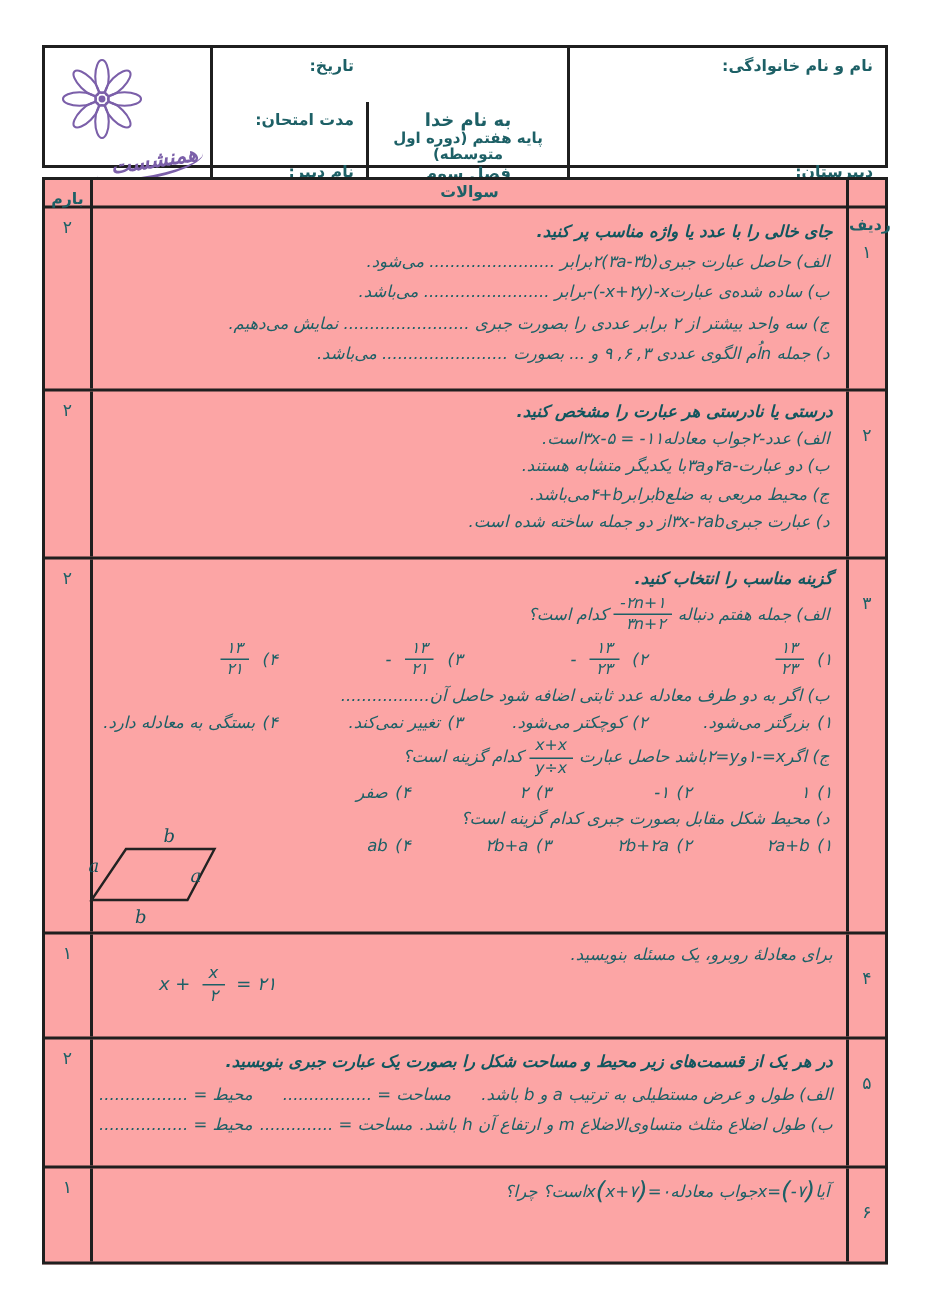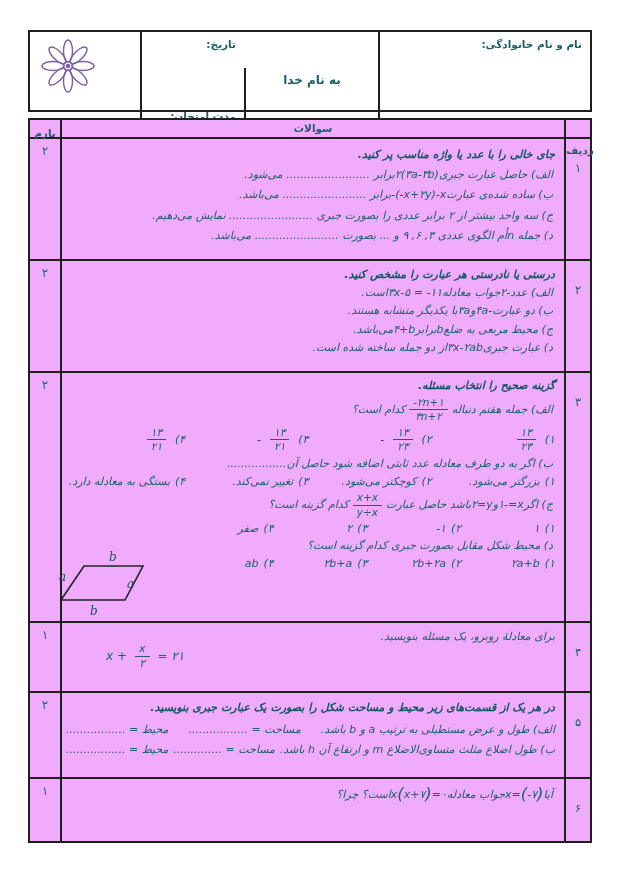--- a/index.html
+++ b/index.html
@@ -2,31 +2,31 @@
 <html lang="fa"><head>
 <meta charset="utf-8">
 <style>
   html,body{margin:0;padding:0;background:#fff;}
   .sheet{position:relative;width:620px;height:877px;background:#ffffff;overflow:hidden;
          font-family:"DejaVu Sans",sans-serif;color:#1d6066;}
   
   .htable{position:absolute;left:28px;top:30px;width:564px;height:82px;border:2px solid #1f1f1f;
           display:grid;grid-template-columns:110px 104px 134px 1fr;box-sizing:border-box;}
   .hcell{position:relative;box-sizing:border-box;font-size:10.5px;font-weight:bold;}
-  .hcell+.hcell{border-left:2px solid #1f1f1f;gap:36px;}
+  .hcell+.hcell{border-left:2px solid #1f1f1f;}
   .hcell.info,.hcell.name{direction:rtl;display:flex;flex-direction:column;justify-content:space-between;padding:6px 8px;}
   .hcell.center{direction:rtl;display:flex;flex-direction:column;justify-content:space-between;align-items:center;padding:5px 4px;text-align:center;margin-top:36px;}
   .basmala{font-size:12px;}
   .grade{font-size:10px;}
   .chapter{font-size:11px;}
   .hcell.logo{overflow:hidden;}
   .sig{position:absolute;right:4px;bottom:8px;font-size:14px;color:#7b5fa9;font-style:italic;font-weight:bold;
        transform:rotate(-9deg);border-bottom:2px solid #7b5fa9;border-radius:0 0 60% 40%;padding:0 4px 1px 10px;}
   
-  .qtable{position:absolute;left:28px;top:118px;width:564px;border:2px solid #1f1f1f;box-sizing:border-box;background:#f0abfc;}
+  .qtable{position:absolute;left:28px;top:118px;width:564px;border:2px solid #1f1f1f;box-sizing:border-box;background:#fca5a5;}
   .qhead,.qrow{display:grid;grid-template-columns:32px 1fr 26px;}
   .qhead{height:17px;border-bottom:2px solid #1f1f1f;}
   .qhead .cell{font-weight:bold;font-size:10.5px;text-align:center;line-height:16px;}
   .qrow{border-bottom:2px solid #1f1f1f;}
   #qrows .qrow:last-child{border-bottom:none;}
   #qrows .qrow:nth-child(1){height:120px;}
   #qrows .qrow:nth-child(2){height:110px;}
   #qrows .qrow:nth-child(3){height:248px;}
   #qrows .qrow:nth-child(4){height:68px;}
   #qrows .qrow:nth-child(5){height:84px;}
@@ -38,21 +38,21 @@
   
   .line{font-size:11px;line-height:1.45;margin:4px 0;}
   .q1 .line{margin:4.5px 0;}
   .q2 .line{margin:2.5px 0;}
   .q3 .line{margin:2px 0;}
   .title{font-weight:bold;color:#11565e;}
   .line>*{margin:0 2px;}
   .t{white-space:pre-wrap;}
   .m{direction:ltr;unicode-bidi:bidi-override;display:inline-block;white-space:pre;}
   .bp{font-size:150%;font-weight:400;vertical-align:-6%;line-height:1;}
-  .frac{display:inline-flex;flex-direction:column;direction:ltr;text-align:center;vertical-align:middle;
+  .frac{display:inline-flex;flex-direction:column;direction:ltr;text-align:right;vertical-align:middle;
         font-size:10.5px;line-height:1.25;margin:0 4px;}
   .fnum{border-bottom:1.3px solid currentColor;padding:0 4px;unicode-bidi:bidi-override;direction:ltr;}
   .fden{padding:0 4px;unicode-bidi:bidi-override;direction:ltr;}
   .opts{display:grid;grid-template-columns:repeat(4,1fr);direction:rtl;margin:3px 0;font-size:11px;align-items:center;}
   .opts.indent{padding-left:118px;}
   .opt{display:flex;align-items:center;gap:5px;direction:rtl;}
   .olabel{white-space:nowrap;}
   .eqline{display:flex;direction:rtl;justify-content:space-between;align-items:flex-start;margin:4px 0;font-size:11px;}
   .eq{direction:ltr;display:inline-flex;align-items:center;gap:4px;margin-left:44px;margin-top:12px;font-size:12px;}
   .eq .frac{font-size:11px;}
@@ -125,21 +125,21 @@
             <div class="line"><span class="lgroup"><span class="t">الف) عدد</span><span class="m">۲-</span><span class="t">جواب معادله</span><span class="m">۳x-۵ = -۱۱</span><span class="t">است.</span></span></div>
             <div class="line"><span class="lgroup"><span class="t">ب) دو عبارت</span><span class="m">۴a-</span><span class="t">و</span><span class="m">۳a</span><span class="t">با یکدیگر متشابه هستند.</span></span></div>
             <div class="line"><span class="lgroup"><span class="t">ج) محیط مربعی به ضلع</span><span class="m">b</span><span class="t">برابر</span><span class="m">۴+b</span><span class="t">می‌باشد.</span></span></div>
             <div class="line"><span class="lgroup"><span class="t">د) عبارت جبری</span><span class="m">۳x-۲ab</span><span class="t">از دو جمله ساخته شده است.</span></span></div>
           </div>
           <div class="cell cn">۲</div>
         </div>
         <div class="qrow">
           <div class="cell cm">۲</div>
           <div class="cell main q3">
-            <div class="line title">گزینه صحیح را انتخاب مسئله.</div>
+            <div class="line title">گزینه مناسب را انتخاب کنید.</div>
             <div class="line"><span class="lgroup"><span class="t">الف) جمله هفتم دنباله</span><span class="frac">
                   <span class="fnum">-۲n+۱</span>
                   <span class="fden">۳n+۲</span>
                 </span><span class="t">کدام است؟</span></span></div>
             <div class="opts">
               <div class="opt">
                 <span class="olabel">۱)</span>
                 <span class="frac">
                   <span class="fnum">۱۳</span>
                   <span class="fden">۲۳</span>

